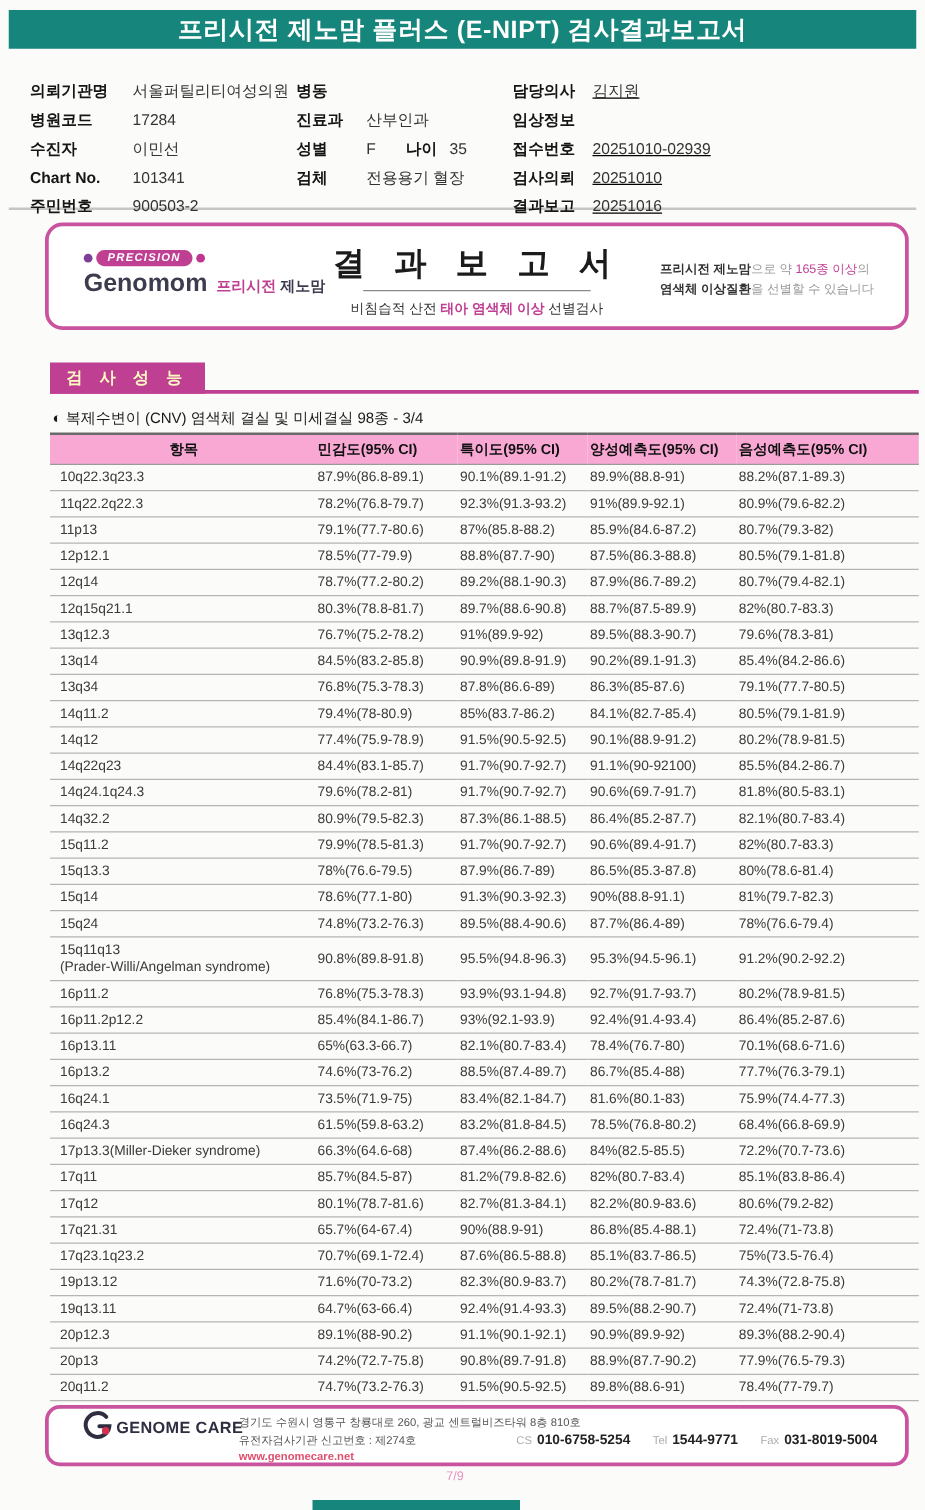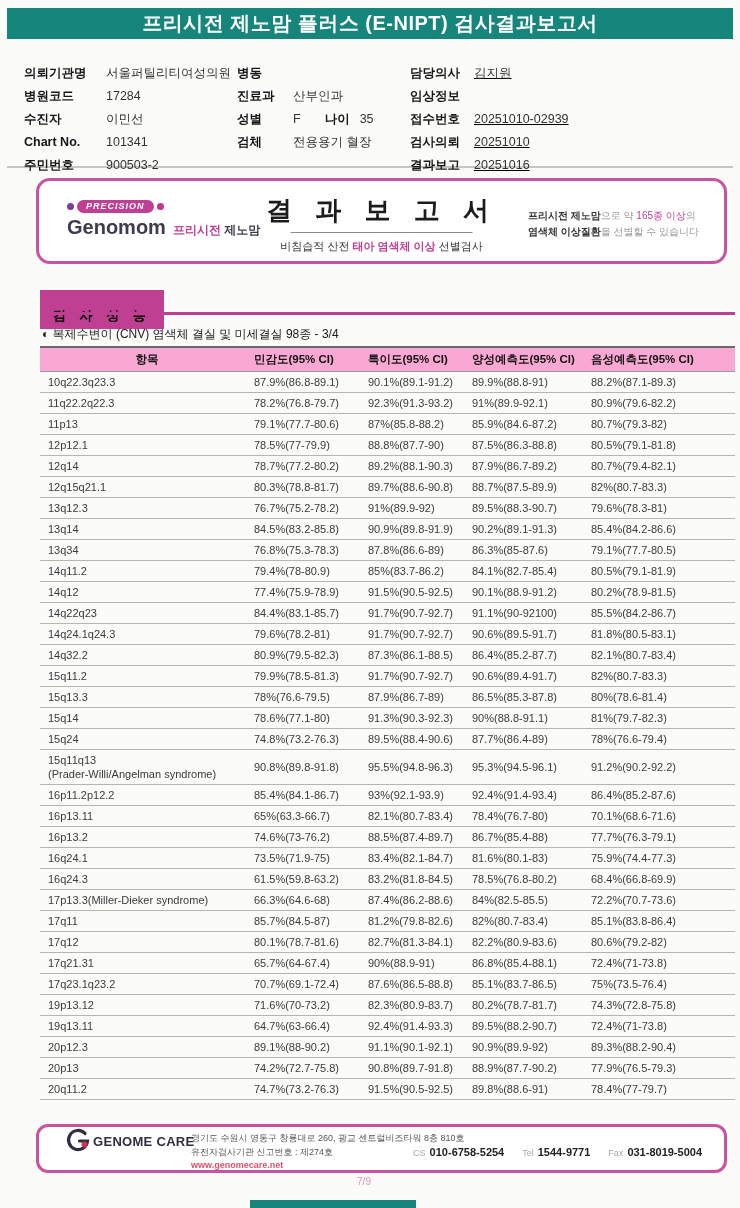--- a/index.html
+++ b/index.html
@@ -57,22 +57,22 @@
   .banner-title{font-size:26px;font-weight:bold;color:#1b1b1b;letter-spacing:8px;white-space:nowrap;}
   .banner-rule{width:182px;height:1px;background:#8a8a8a;margin:4px auto 6px;}
   .banner-caption{font-size:11px;color:#333;white-space:nowrap;}
   .banner-caption .accent{color:var(--magenta);font-weight:bold;}
   .banner-note{position:absolute;right:16px;top:27px;width:180px;font-size:10px;color:#999;line-height:1.55;}
   .banner-note b{color:#333;}
   .banner-note .accent{color:var(--magenta);}
   
   .section-title{
     position:absolute;left:40px;top:290px;
-    background:var(--magenta);color:#000000;font-size:13px;font-weight:bold;
-    letter-spacing:5px;padding:17px 13px 4px;
+    background:var(--magenta);color:#fef9c3;font-size:13px;font-weight:bold;
+    letter-spacing:5px;padding:3px 13px 4px;
   }
   .section-rule{position:absolute;left:40px;top:312px;width:695px;height:3px;background:var(--magenta);}
   .table-note{position:absolute;left:42px;top:326px;font-size:12px;color:#1a1a1a;}
   
   .perf-table{
     position:absolute;left:40px;top:346px;width:695px;
     border-collapse:collapse;table-layout:fixed;
   }
   .perf-table th{
     background:#f9a8d4;border-top:2px solid #6a6a6a;border-bottom:1px solid #9a9a9a;
@@ -255,21 +255,21 @@
         <td class="item">14q22q23</td>
         <td>84.4%(83.1-85.7)</td>
         <td>91.7%(90.7-92.7)</td>
         <td>91.1%(90-92100)</td>
         <td>85.5%(84.2-86.7)</td>
       </tr>
       <tr>
         <td class="item">14q24.1q24.3</td>
         <td>79.6%(78.2-81)</td>
         <td>91.7%(90.7-92.7)</td>
-        <td>90.6%(89.5-91.7)</td>
+        <td>90.6%(69.7-91.7)</td>
         <td>81.8%(80.5-83.1)</td>
       </tr>
       <tr>
         <td class="item">14q32.2</td>
         <td>80.9%(79.5-82.3)</td>
         <td>87.3%(86.1-88.5)</td>
         <td>86.4%(85.2-87.7)</td>
         <td>82.1%(80.7-83.4)</td>
       </tr>
       <tr>
@@ -300,20 +300,27 @@
         <td>87.7%(86.4-89)</td>
         <td>78%(76.6-79.4)</td>
       </tr>
       <tr>
         <td class="item">15q11q13
 (Prader-Willi/Angelman syndrome)</td>
         <td>90.8%(89.8-91.8)</td>
         <td>95.5%(94.8-96.3)</td>
         <td>95.3%(94.5-96.1)</td>
         <td>91.2%(90.2-92.2)</td>
+      </tr>
+      <tr>
+        <td class="item">16p11.2</td>
+        <td>76.8%(75.3-78.3)</td>
+        <td>93.9%(93.1-94.8)</td>
+        <td>92.7%(91.7-93.7)</td>
+        <td>80.2%(78.9-81.5)</td>
       </tr>
       <tr>
         <td class="item">16p11.2p12.2</td>
         <td>85.4%(84.1-86.7)</td>
         <td>93%(92.1-93.9)</td>
         <td>92.4%(91.4-93.4)</td>
         <td>86.4%(85.2-87.6)</td>
       </tr>
       <tr>
         <td class="item">16p13.11</td>

